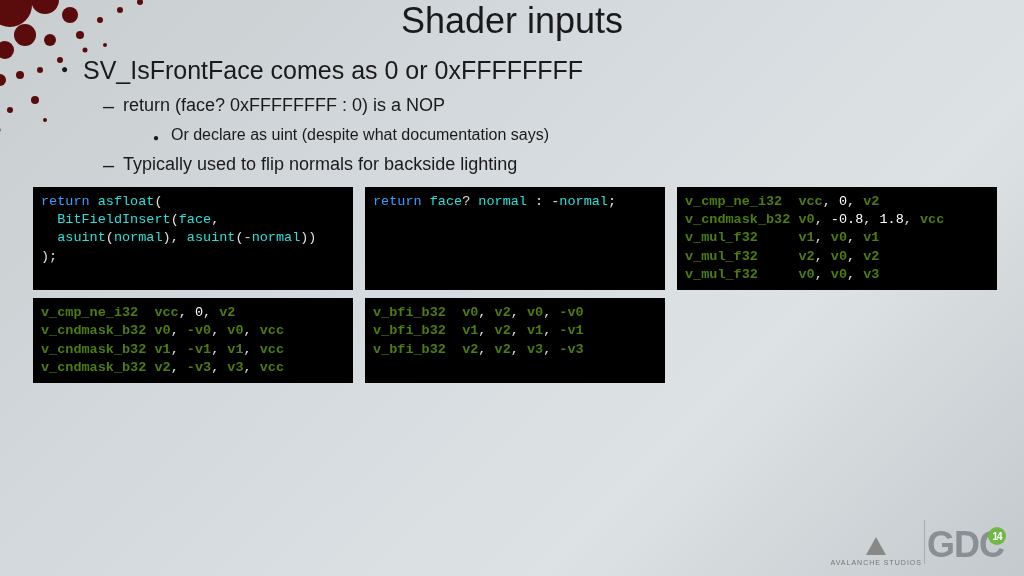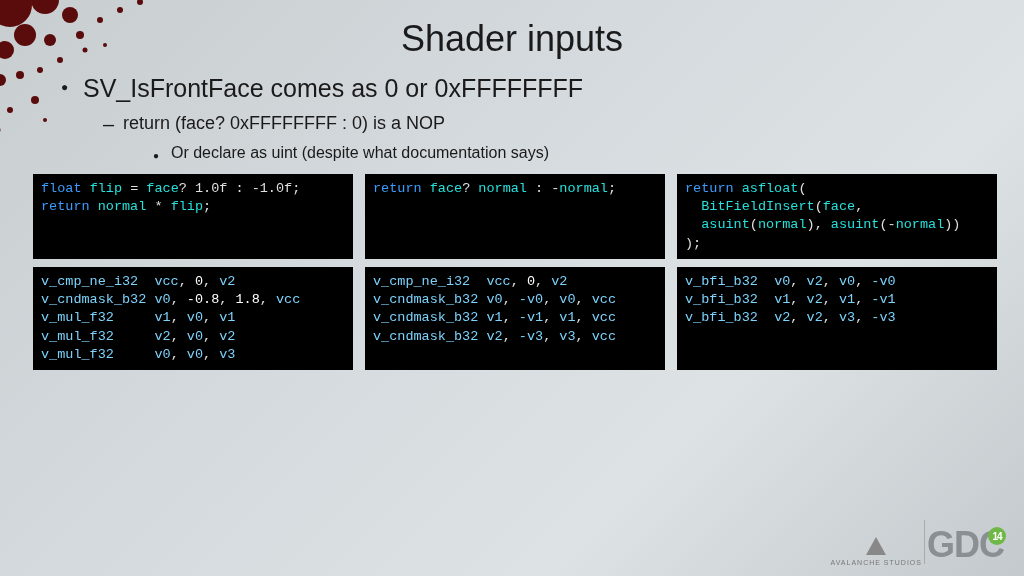--- a/index.html
+++ b/index.html
@@ -11,21 +11,20 @@
     position: relative;
   }
   .splatter {
     position: absolute; top: -10px; left: -10px; width: 200px; height: 180px;
     pointer-events: none;
   }
   .title {
     text-align: center;
     font-size: 36px;
     font-weight: normal;
-    padding-top: 18px;
     padding-bottom: 10px;
   }
   .content {
     padding: 0 50px 0 63px;
   }
   .bullet-l1 {
     font-size: 25px;
     padding: 4px 0 6px 20px;
     position: relative;
   }
@@ -60,21 +59,21 @@
     font-size: 13.5px;
     line-height: 1.35;
     padding: 6px 8px;
     white-space: pre;
     min-height: 78px;
   }
   .kw   { color: #3b9cff; }
   .id   { color: #26e0dc; }
   .lit  { color: #e0e0e0; }
   .op   { color: #e0e0e0; }
-  .asm  { color: #7dd3fc; }
+  .asm  { color: #4d7c0f; font-weight: bold; }
   .asmw { color: #ffffff; }
   .cm   { color: #e0e0e0; }
   .logos {
     position: absolute; bottom: 10px; right: 20px;
     display: flex; align-items: flex-end; 
     color: #888;
   }
   .divider { width:1px; height:44px; background:#aaa; margin:0 2px 2px 2px;}
   .aval { text-align:center; font-size:7px; letter-spacing:1px; color:#777;}
   .aval svg { display:block; margin:0 auto 2px auto;}
@@ -112,32 +111,31 @@
       <circle cx="115" cy="55" r="2"></circle>
   </g>
 </svg>
 
 <h1 class="title">Shader inputs</h1>
 
 <div class="content">
   <div class="bullet-l1">SV_IsFrontFace comes as 0 or 0xFFFFFFFF</div>
   <div class="bullet-l2">return (face? 0xFFFFFFFF : 0) is a NOP</div>
   <div class="bullet-l3">Or declare as uint (despite what documentation says)</div>
+  <div class="bullet-l2">Typically used to flip normals for backside lighting</div>
 
   <div class="code-grid">
 
-    <div class="code-box"><span class="kw">float</span> <span class="id">flip</span><span class="op"> = </span><span class="id">face</span><span class="op">? </span><span class="lit">1.0f</span><span class="op"> : </span><span class="lit">-1.0f</span><span class="op">;</span>
-<span class="kw">return</span> <span class="id">normal</span><span class="op"> * </span><span class="id">flip</span><span class="op">;</span></div>
-
-    <div class="code-box"><span class="kw">return</span> <span class="id">face</span><span class="op">? </span><span class="id">normal</span><span class="op"> : -</span><span class="id">normal</span><span class="op">;</span></div>
 
     <div class="code-box"><span class="kw">return</span> <span class="id">asfloat</span><span class="op">(</span>
   <span class="id">BitFieldInsert</span><span class="op">(</span><span class="id">face</span><span class="op">,</span>
   <span class="id">asuint</span><span class="op">(</span><span class="id">normal</span><span class="op">), </span><span class="id">asuint</span><span class="op">(-</span><span class="id">normal</span><span class="op">))</span>
 <span class="op">);</span></div>
+
+    <div class="code-box"><span class="kw">return</span> <span class="id">face</span><span class="op">? </span><span class="id">normal</span><span class="op"> : -</span><span class="id">normal</span><span class="op">;</span></div>
 
     <div class="code-box"><span class="asm">v_cmp_ne_i32  </span><span class="asm">vcc</span><span class="cm">, </span><span class="asmw">0</span><span class="cm">, </span><span class="asm">v2</span>
 <span class="asm">v_cndmask_b32 </span><span class="asm">v0</span><span class="cm">, </span><span class="asmw">-0.8</span><span class="cm">, </span><span class="asmw">1.8</span><span class="cm">, </span><span class="asm">vcc</span>
 <span class="asm">v_mul_f32     </span><span class="asm">v1</span><span class="cm">, </span><span class="asm">v0</span><span class="cm">, </span><span class="asm">v1</span>
 <span class="asm">v_mul_f32     </span><span class="asm">v2</span><span class="cm">, </span><span class="asm">v0</span><span class="cm">, </span><span class="asm">v2</span>
 <span class="asm">v_mul_f32     </span><span class="asm">v0</span><span class="cm">, </span><span class="asm">v0</span><span class="cm">, </span><span class="asm">v3</span></div>
 
     <div class="code-box"><span class="asm">v_cmp_ne_i32  </span><span class="asm">vcc</span><span class="cm">, </span><span class="asmw">0</span><span class="cm">, </span><span class="asm">v2</span>
 <span class="asm">v_cndmask_b32 </span><span class="asm">v0</span><span class="cm">, </span><span class="asm">-v0</span><span class="cm">, </span><span class="asm">v0</span><span class="cm">, </span><span class="asm">vcc</span>
 <span class="asm">v_cndmask_b32 </span><span class="asm">v1</span><span class="cm">, </span><span class="asm">-v1</span><span class="cm">, </span><span class="asm">v1</span><span class="cm">, </span><span class="asm">vcc</span>

